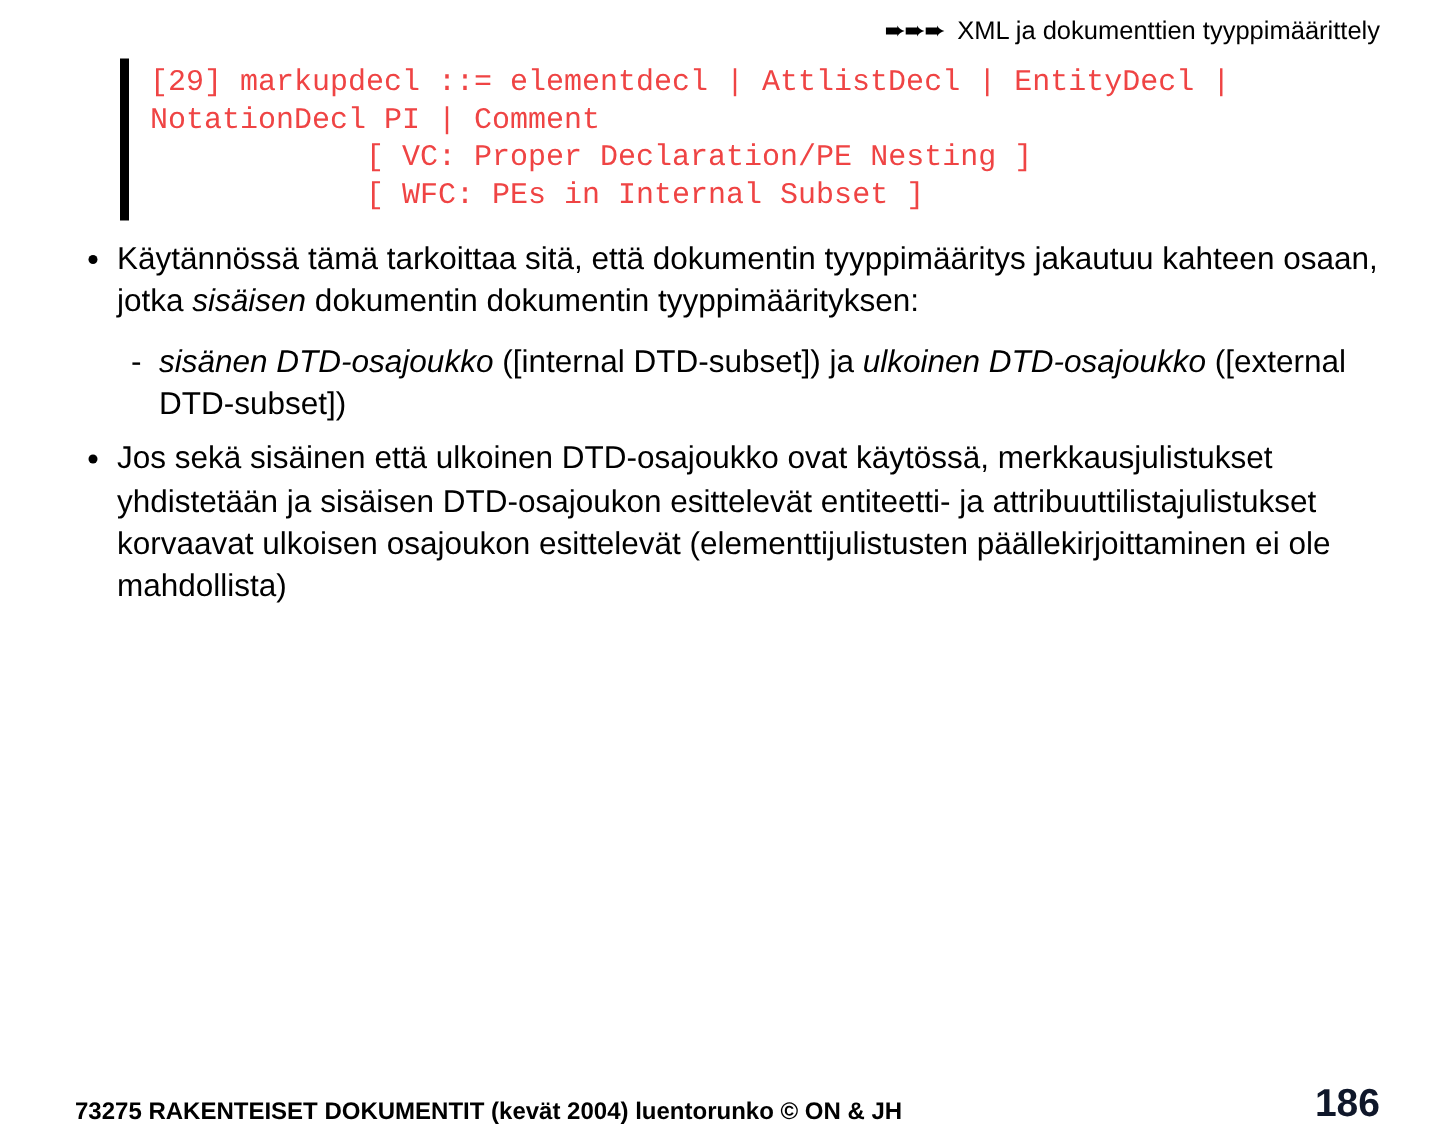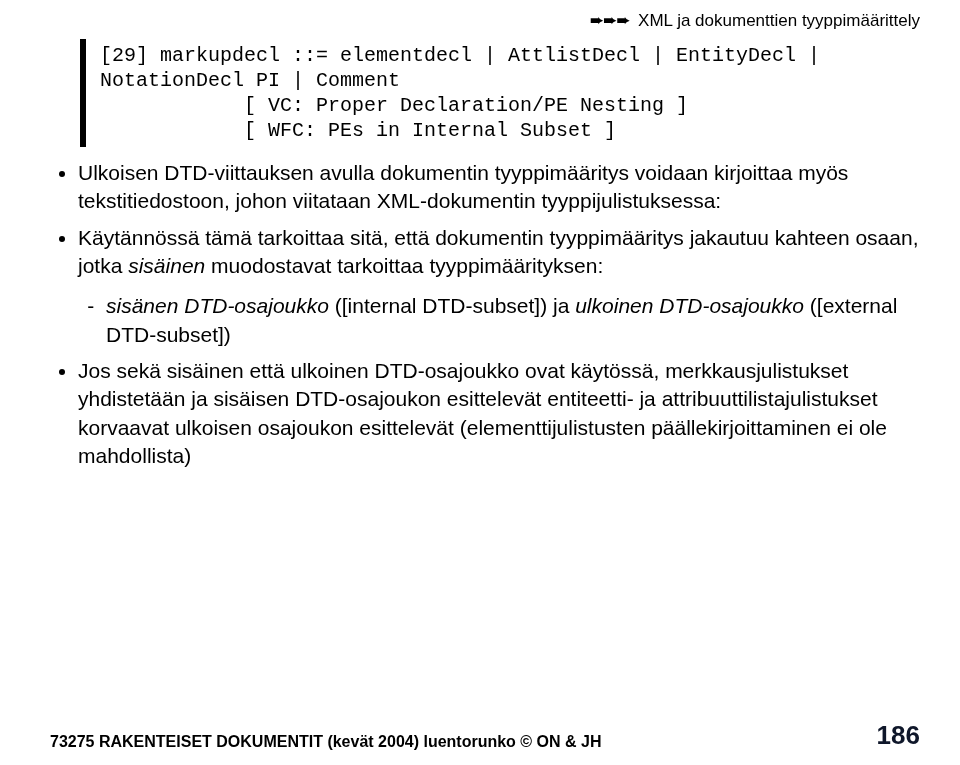--- a/index.html
+++ b/index.html
@@ -42,21 +42,21 @@
   }
   ul.sub > li {
     list-style: "-  ";
     font-size: 21px;
     line-height: 1.35;
     margin-bottom: 6px;
   }
   .codeblock {
     font-family: "Courier New", Courier, monospace;
     font-size: 20px;
-    color: #000000;
+    color: #ef4444;
     border-left: 6px solid #000;
     padding: 4px 0 4px 14px;
     margin: 8px 0 12px 30px;
     line-height: 1.25;
     white-space: pre-wrap;
   }
   .italic {
     font-style: italic;
   }
   .footer {
@@ -87,28 +87,25 @@
   <div class="header-right">
     <span class="arrows">➨➨➨</span>
     <span>XML ja dokumenttien tyyppimäärittely</span>
   </div>
 
 
   <div class="codeblock"><span>[29] markupdecl ::= elementdecl | AttlistDecl | EntityDecl | NotationDecl PI | Comment</span>
             <span>[ VC: Proper Declaration/PE Nesting ]</span>
             <span>[ WFC: PEs in Internal Subset ]</span></div>
 
-  <ul class="bullet">
-    <li>Ulkoisen DTD-viittauksen avulla dokumentin tyyppimääritys voidaan kirjoittaa myös tekstitiedostoon, johon viitataan XML-dokumentin tyyppijulistuksessa:</li>
-  </ul>
 
 
   <ul class="bullet">
     <li>
-      <span>Käytännössä tämä tarkoittaa sitä, että dokumentin tyyppimääritys jakautuu kahteen osaan, jotka </span><span class="italic">sisäinen</span><span> muodostavat tarkoittaa tyyppimäärityksen:</span>
+      <span>Käytännössä tämä tarkoittaa sitä, että dokumentin tyyppimääritys jakautuu kahteen osaan, jotka </span><span class="italic">sisäisen</span><span> dokumentin dokumentin tyyppimäärityksen:</span>
       <ul class="sub">
         <li>
           <span class="italic">sisänen DTD-osajoukko</span><span> ([internal DTD-subset]) ja </span><span class="italic">ulkoinen DTD-osajoukko</span><span> ([external DTD-subset])</span>
         </li>
       </ul>
     </li>
   </ul>
 
   <ul class="bullet">
     <li>Jos sekä sisäinen että ulkoinen DTD-osajoukko ovat käytössä, merkkausjulistukset yhdistetään ja sisäisen DTD-osajoukon esittelevät entiteetti- ja attribuuttilistajulistukset korvaavat ulkoisen osajoukon esittelevät (elementtijulistusten päällekirjoittaminen ei ole mahdollista)</li>

